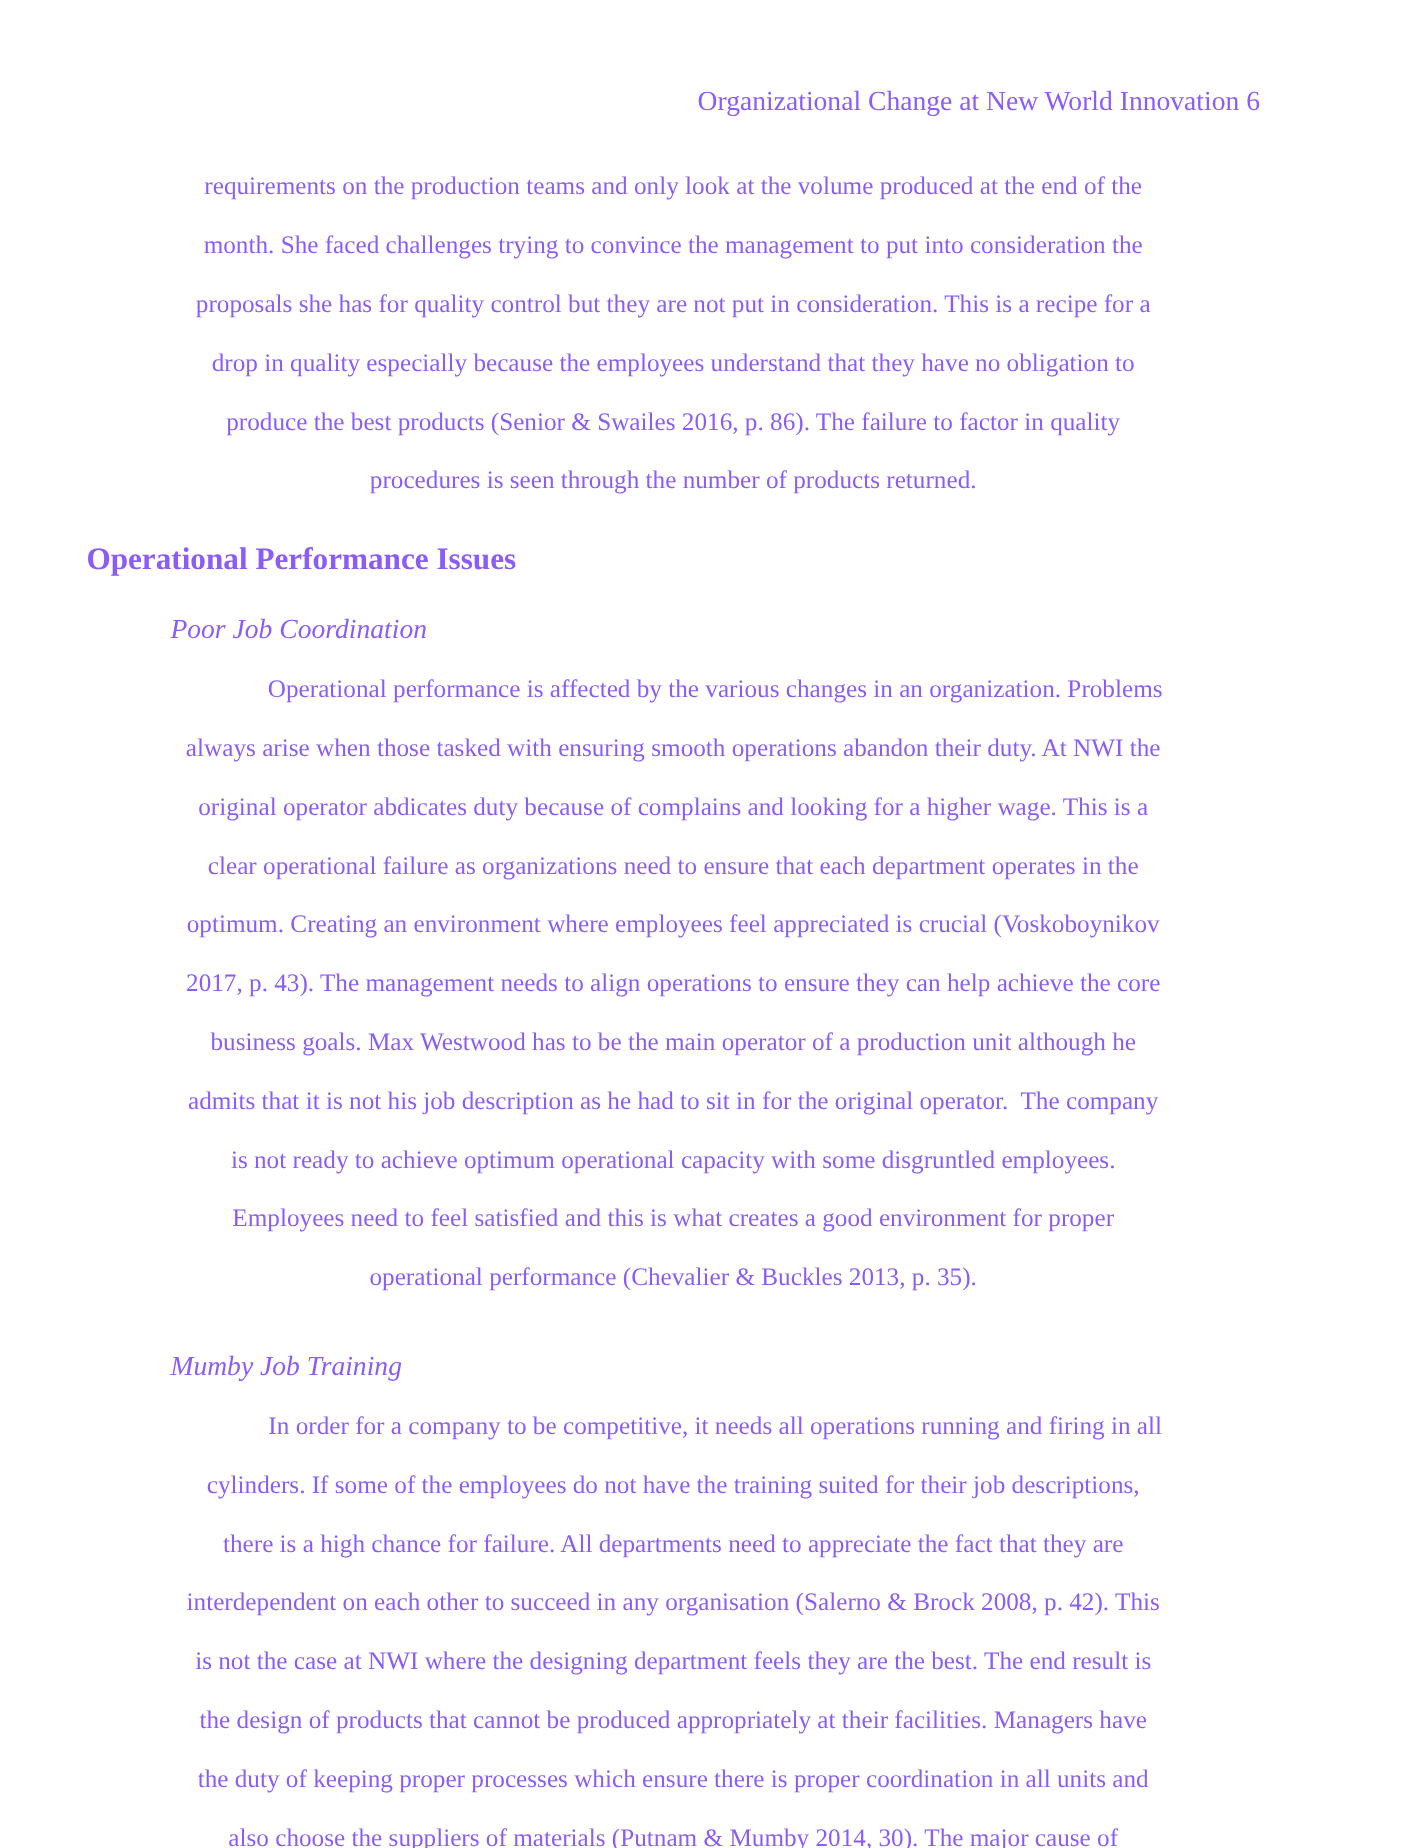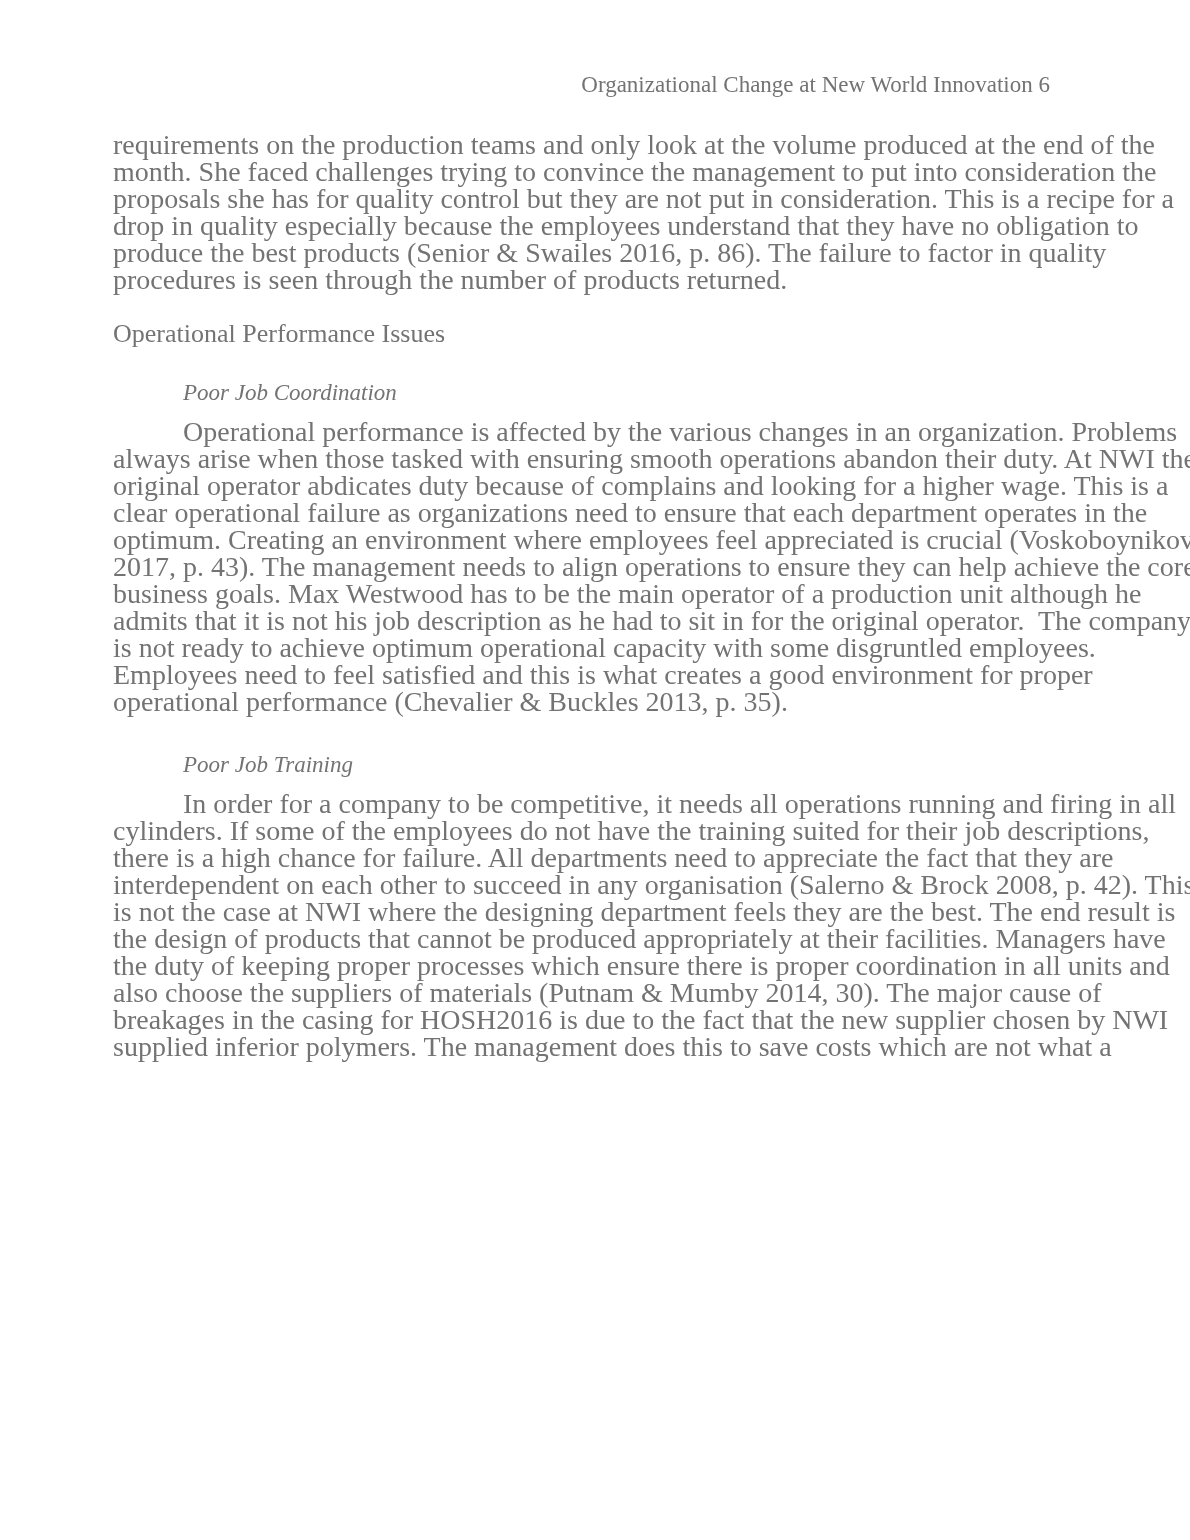--- a/index.html
+++ b/index.html
@@ -5,46 +5,46 @@
   html, body {
     margin: 0;
     padding: 0;
     background: #ffffff;
   }
   .page {
     position: relative;
     width: 1190px;
     height: 1540px;
     box-sizing: border-box;
-    padding: 73px 140px 0 113px;
+    padding: 73px 140px 0 72px;
     background: #ffffff;
-    color: #737373;
+    color: #8b5cf6;
     font-family: "Liberation Serif", "DejaVu Serif", serif;
     overflow: hidden;
   }
   .running-head {
     font-size: 23px;
     line-height: 24px;
     text-align: right;
     white-space: pre;
   }
   .body-para {
-    font-size: 28px;
-    line-height: 27px;
+    font-size: 21px;
+    line-height: 49px;
     white-space: pre;
-    text-align: left;
+    text-align: center;
   }
   .para-continuation {
     margin-top: 34px;
   }
   .section-heading {
     margin-top: 25px;
     font-size: 26px;
     line-height: 32px;
-    font-weight: normal;
+    font-weight: bold;
     white-space: pre;
   }
   .subsection-title {
     font-size: 23px;
     line-height: 25px;
     font-style: italic;
     margin-left: 70px;
     white-space: pre;
   }
   .subsection-title.first {
@@ -81,21 +81,21 @@
 original operator abdicates duty because of complains and looking for a higher wage. This is a
 clear operational failure as organizations need to ensure that each department operates in the
 optimum. Creating an environment where employees feel appreciated is crucial (Voskoboynikov
 2017, p. 43). The management needs to align operations to ensure they can help achieve the core
 business goals. Max Westwood has to be the main operator of a production unit although he
 admits that it is not his job description as he had to sit in for the original operator.  The company
 is not ready to achieve optimum operational capacity with some disgruntled employees.
 Employees need to feel satisfied and this is what creates a good environment for proper
 operational performance (Chevalier &amp; Buckles 2013, p. 35).</div>
 
-  <div class="subsection-title second">Poor Job Training</div>
+  <div class="subsection-title second">Mumby Job Training</div>
 
   <div class="body-para indented">In order for a company to be competitive, it needs all operations running and firing in all
 cylinders. If some of the employees do not have the training suited for their job descriptions,
 there is a high chance for failure. All departments need to appreciate the fact that they are
 interdependent on each other to succeed in any organisation (Salerno &amp; Brock 2008, p. 42). This
 is not the case at NWI where the designing department feels they are the best. The end result is
 the design of products that cannot be produced appropriately at their facilities. Managers have
 the duty of keeping proper processes which ensure there is proper coordination in all units and
 also choose the suppliers of materials (Putnam &amp; Mumby 2014, 30). The major cause of
 breakages in the casing for HOSH2016 is due to the fact that the new supplier chosen by NWI

